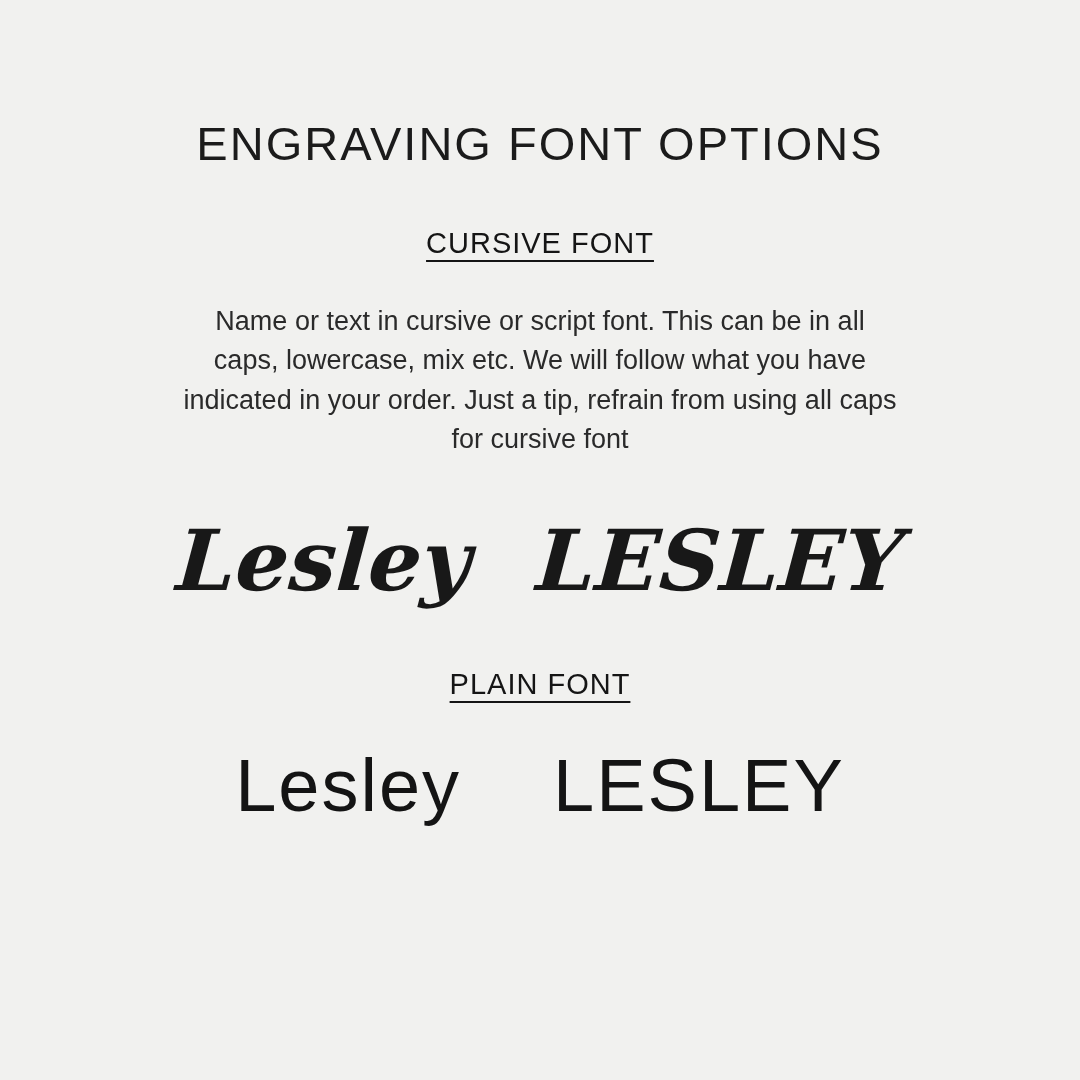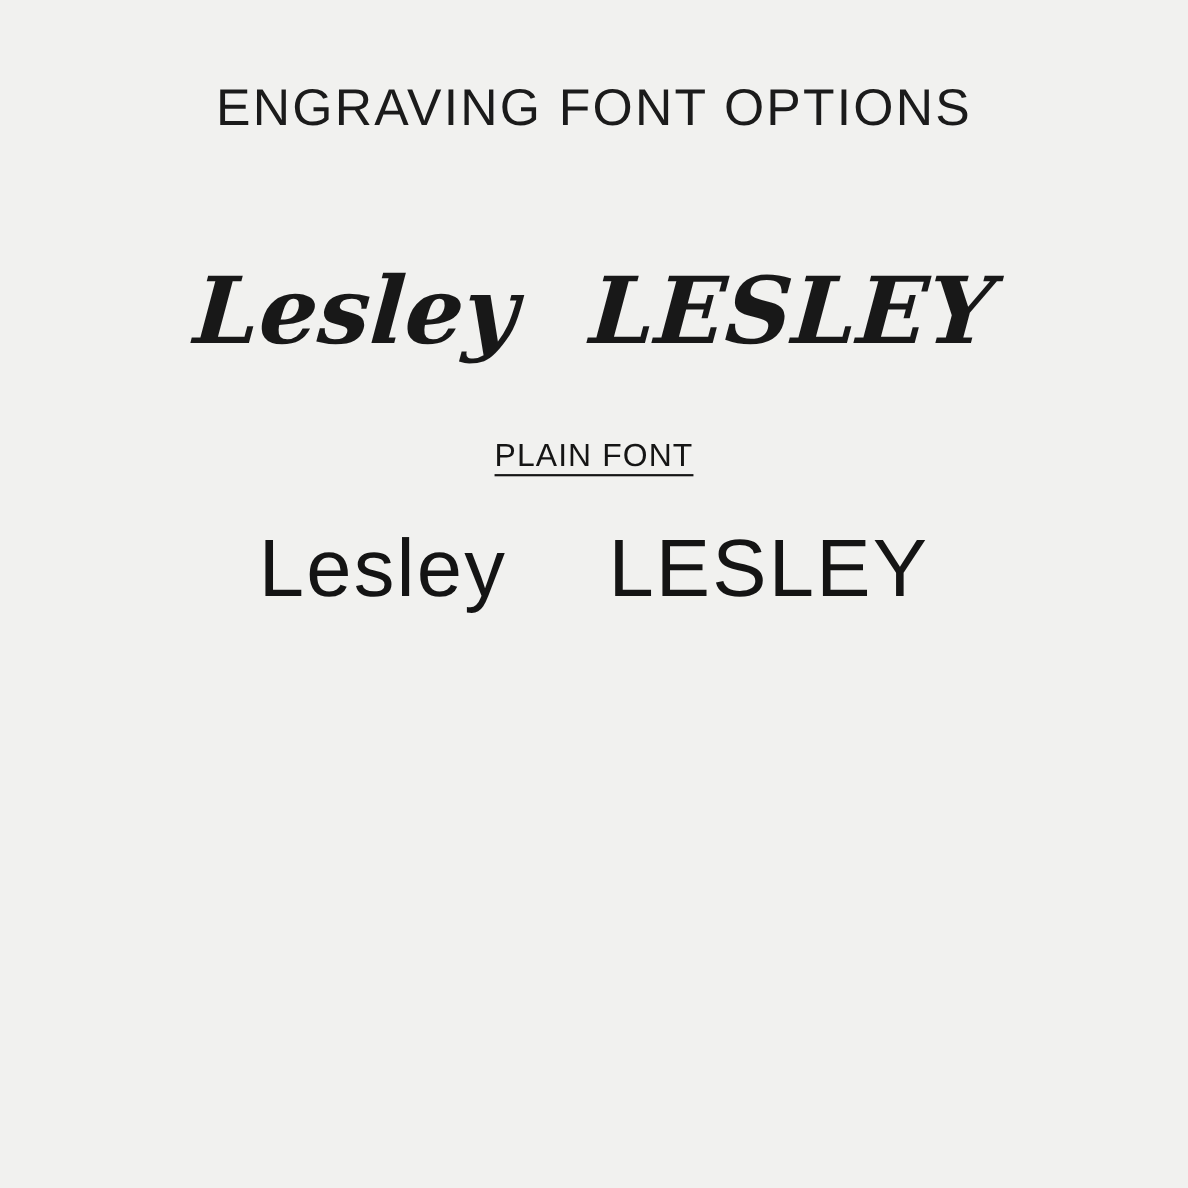--- a/index.html
+++ b/index.html
@@ -11,21 +11,21 @@
     height: 1080px;
     background: #f1f1ef;
     color: #1e1e1e;
     font-family: "Liberation Sans", "DejaVu Sans", sans-serif;
     overflow: hidden;
   }
   .canvas {
     width: 1080px;
     height: 1080px;
     box-sizing: border-box;
-    padding-top: 70px;
+    padding-top: 116px;
     display: flex;
     flex-direction: column;
     align-items: center;
     text-align: center;
   }
   .page-title {
     font-size: 47px;
     font-weight: 500;
     letter-spacing: 2px;
     color: #1b1b1b;
@@ -71,31 +71,33 @@
     color: #181818;
     transform: skewX(-4deg);
   }
   .plain-example {
     font-family: "Liberation Sans", "DejaVu Sans", sans-serif;
     font-size: 74px;
     font-weight: 500;
     letter-spacing: 2px;
     color: #141414;
   }
-  .plain-block { margin-top: 24px; }
+  .plain-block { margin-top: 14px; }
 </style>
 </head>
 <body>
 
 <div class="canvas">
 
   <h1 class="page-title">ENGRAVING FONT OPTIONS</h1>
 
   <section>
+    <h2 class="section-heading">CURSIVE FONT</h2>
 
+    <p class="section-description">Name or text in cursive or script font. This can be in all caps, lowercase, mix etc. We will follow what you have indicated in your order. Just a tip, refrain from using all caps for cursive font</p>
 
     <div class="example-row cursive">
       <span class="cursive-example">Lesley</span>
       <span class="cursive-example">LESLEY</span>
     </div>
   </section>
 
   <section class="plain-block">
     <h2 class="section-heading">PLAIN FONT</h2>
 

